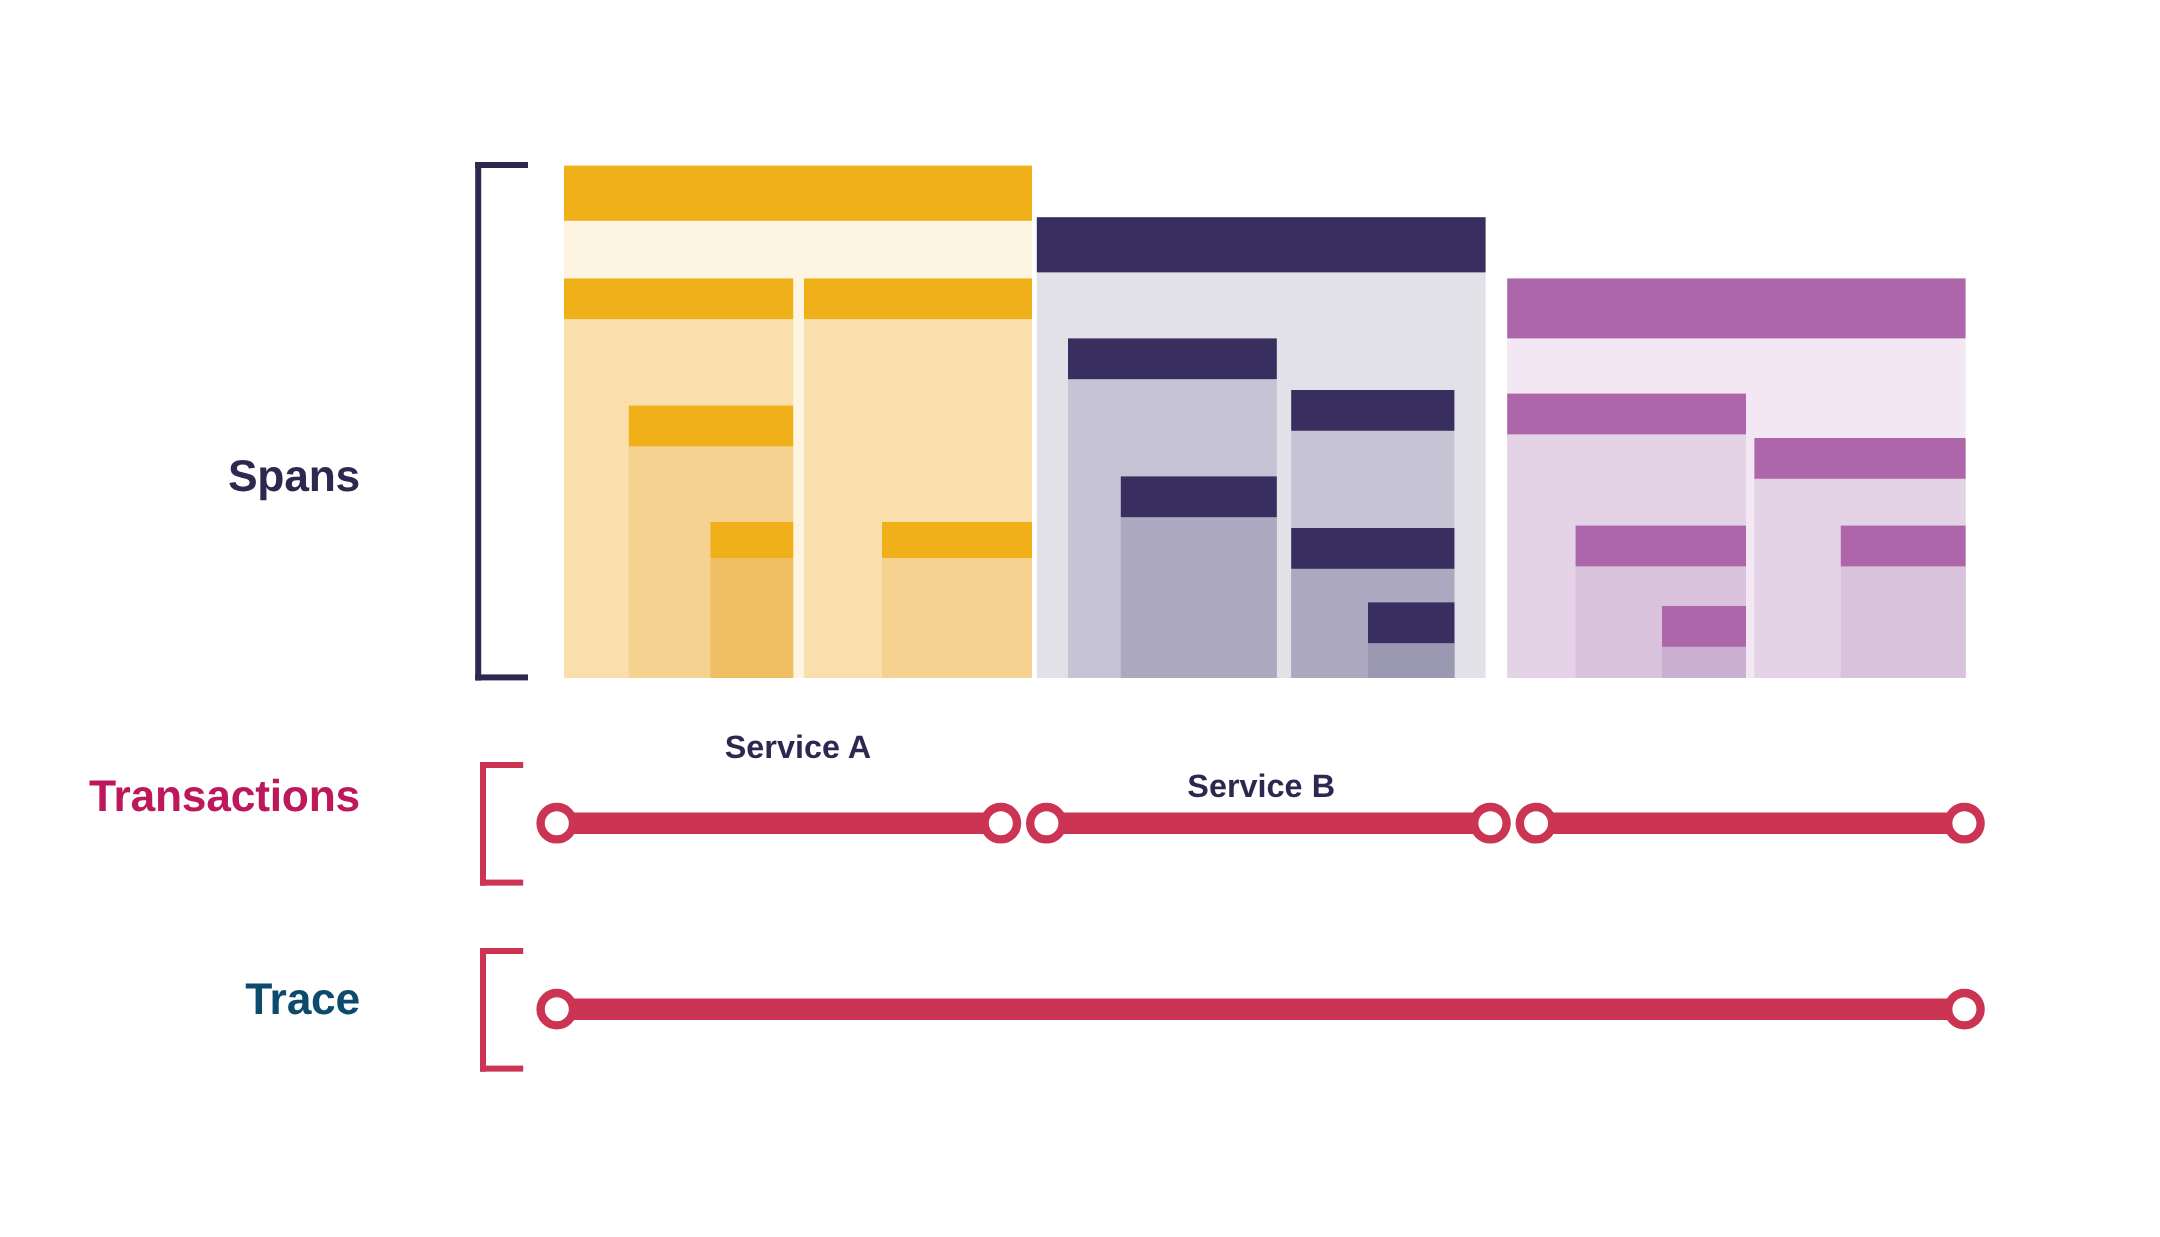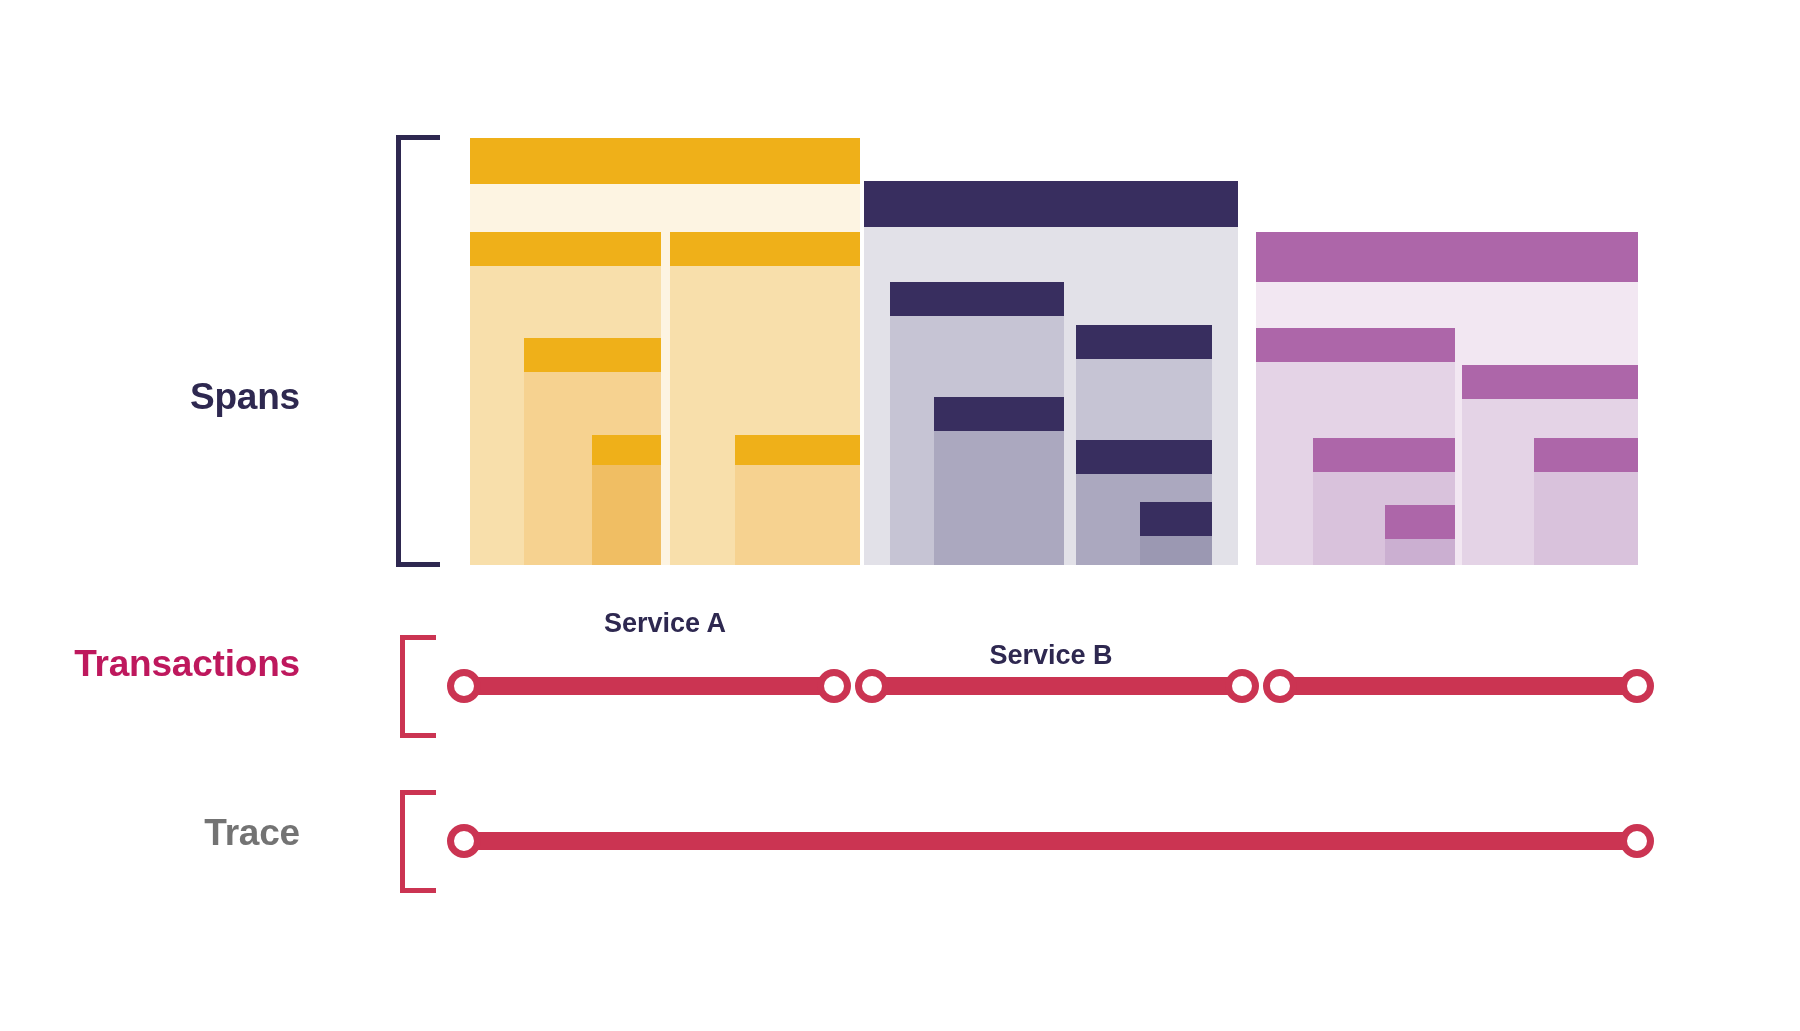--- a/index.html
+++ b/index.html
@@ -36,21 +36,21 @@
     top: 358px;
     margin-top: 18px;
   }
   .label-transactions {
     color: #be185d;
     font-size: 37px;
     right: 1500px;
     top: 643px;
   }
   .label-trace {
-    color: #737373;
+    color: #0c4a6e;
     font-size: 37px;
     right: 1500px;
     top: 812px;
     text-align: right;
   }
 
   
   .bracket {
     position: absolute;
     box-sizing: border-box;

